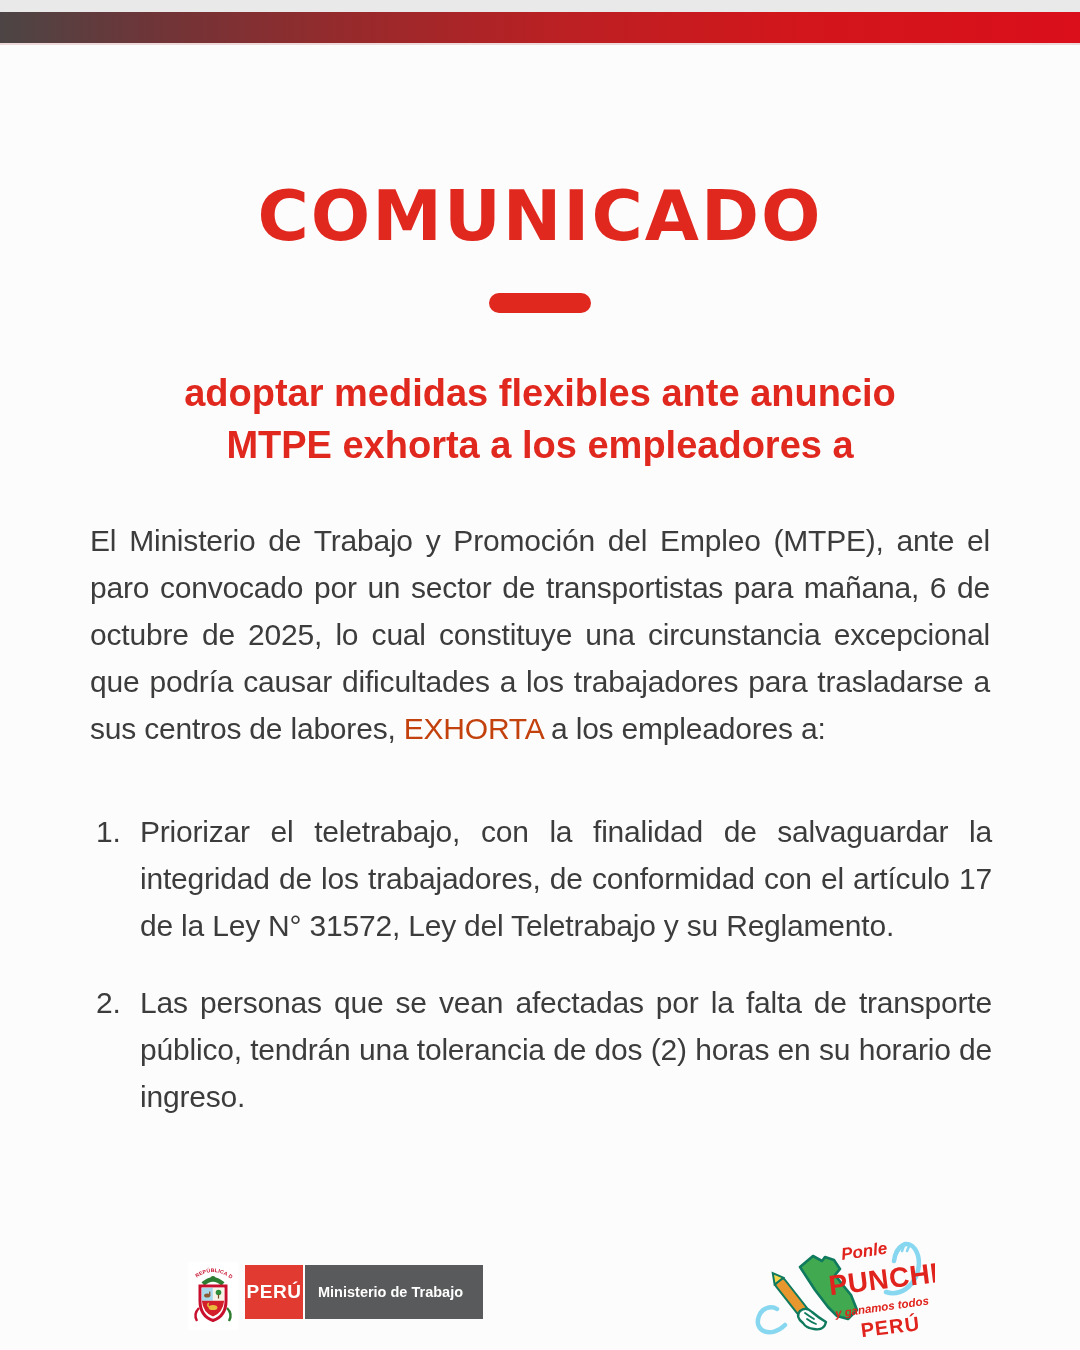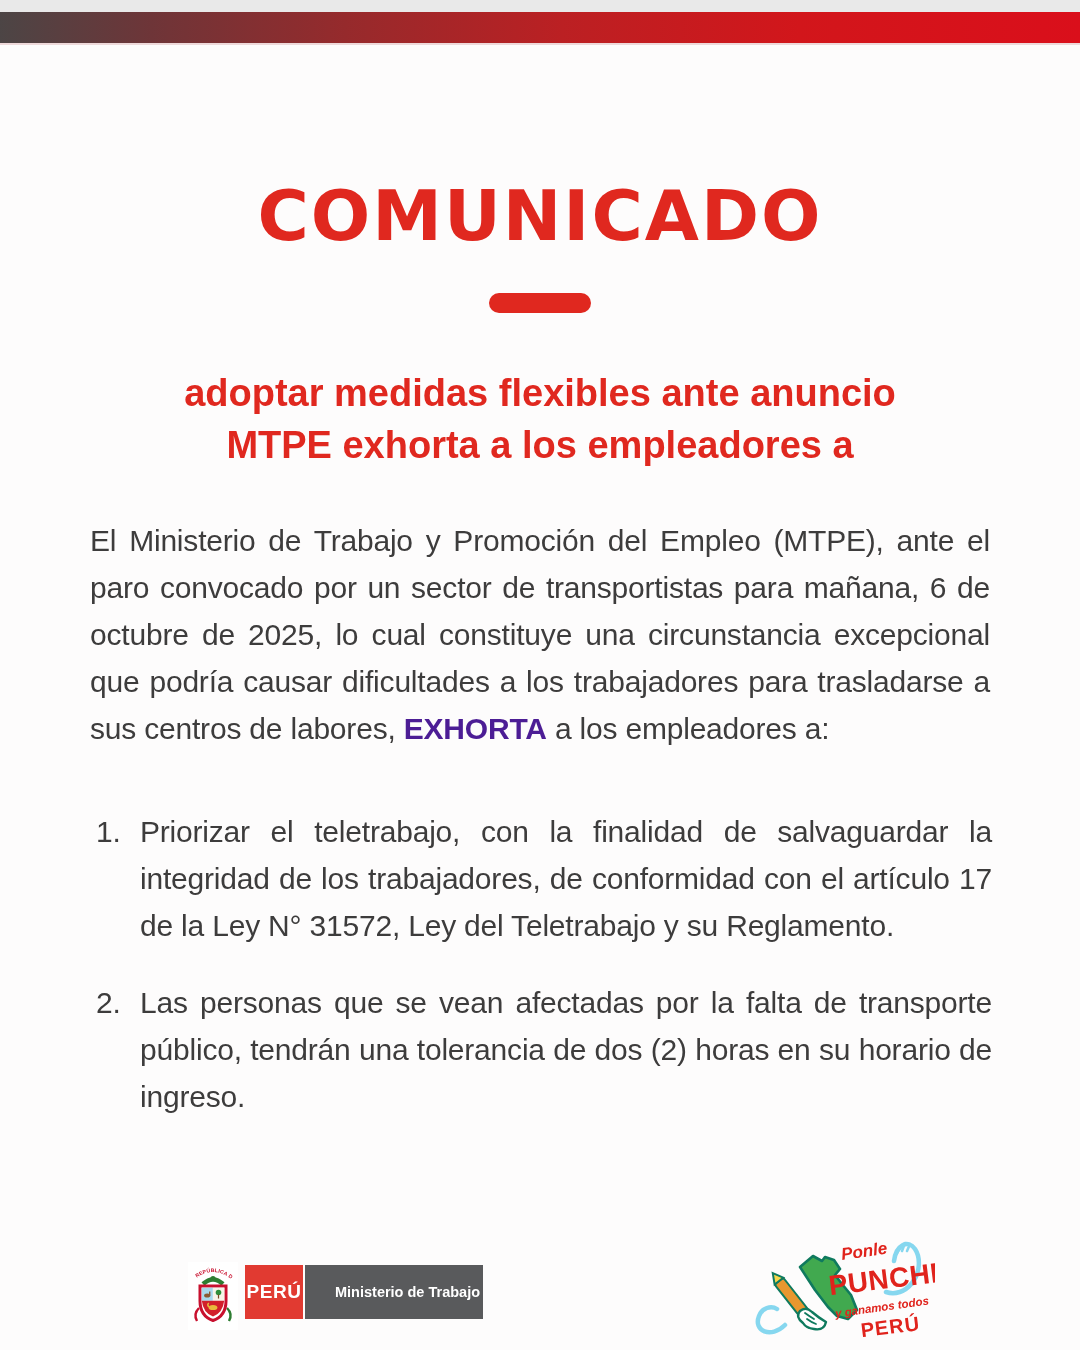--- a/index.html
+++ b/index.html
@@ -25,39 +25,39 @@
     margin:40px auto 0;
   }
   .subtitle {
     margin-top:54px; text-align:center; color:#E0281F;
     font-size:38px; line-height:52px; font-weight:bold;
   }
   .body-paragraph {
     margin:46px 90px 0; text-align:justify;
     font-size:30px; line-height:47px; letter-spacing:-0.2px; color:#3D3C3C;
   }
-  .body-paragraph .bold-inline { font-weight:bold; color:#4c1d95; }
+  .body-paragraph .bold-inline { font-weight:normal; color:#c2410c; }
   .numbered-list { margin:56px 88px 0 90px; }
   .list-item {
     position:relative; padding-left:50px; margin-bottom:30px;
     text-align:justify; font-size:30px; line-height:47px; letter-spacing:-0.2px; color:#3D3C3C;
   }
   .list-number { position:absolute; left:6px; top:0; }
   
   .gov-logo { position:absolute; left:188px; top:1250px; display:flex; align-items:flex-start; }
   .coat-box { width:50px; height:68px; background:#fff; }
   .peru-block {
     width:58px; height:54px; margin-left:7px; margin-top:3px;
     background:#E13A31; color:#fff; display:flex; align-items:center; justify-content:center;
     font-size:19px; font-weight:bold; letter-spacing:0.5px;
   }
   .ministry-block {
     width:178px; height:54px; margin-left:2px; margin-top:3px;
     background:#595A5C; color:#fff; display:flex; flex-direction:column; justify-content:center;
-    padding-left:30px; font-size:14.5px; font-weight:bold; line-height:18px;
+    padding-left:13px; font-size:14.5px; font-weight:bold; line-height:18px;
   }
   
   .campaign-logo { position:absolute; left:745px; top:1215px; width:190px; height:130px; }
 </style>
 </head>
 <body>
 
 <div class="page">
 
   <div class="top-bar"></div>

